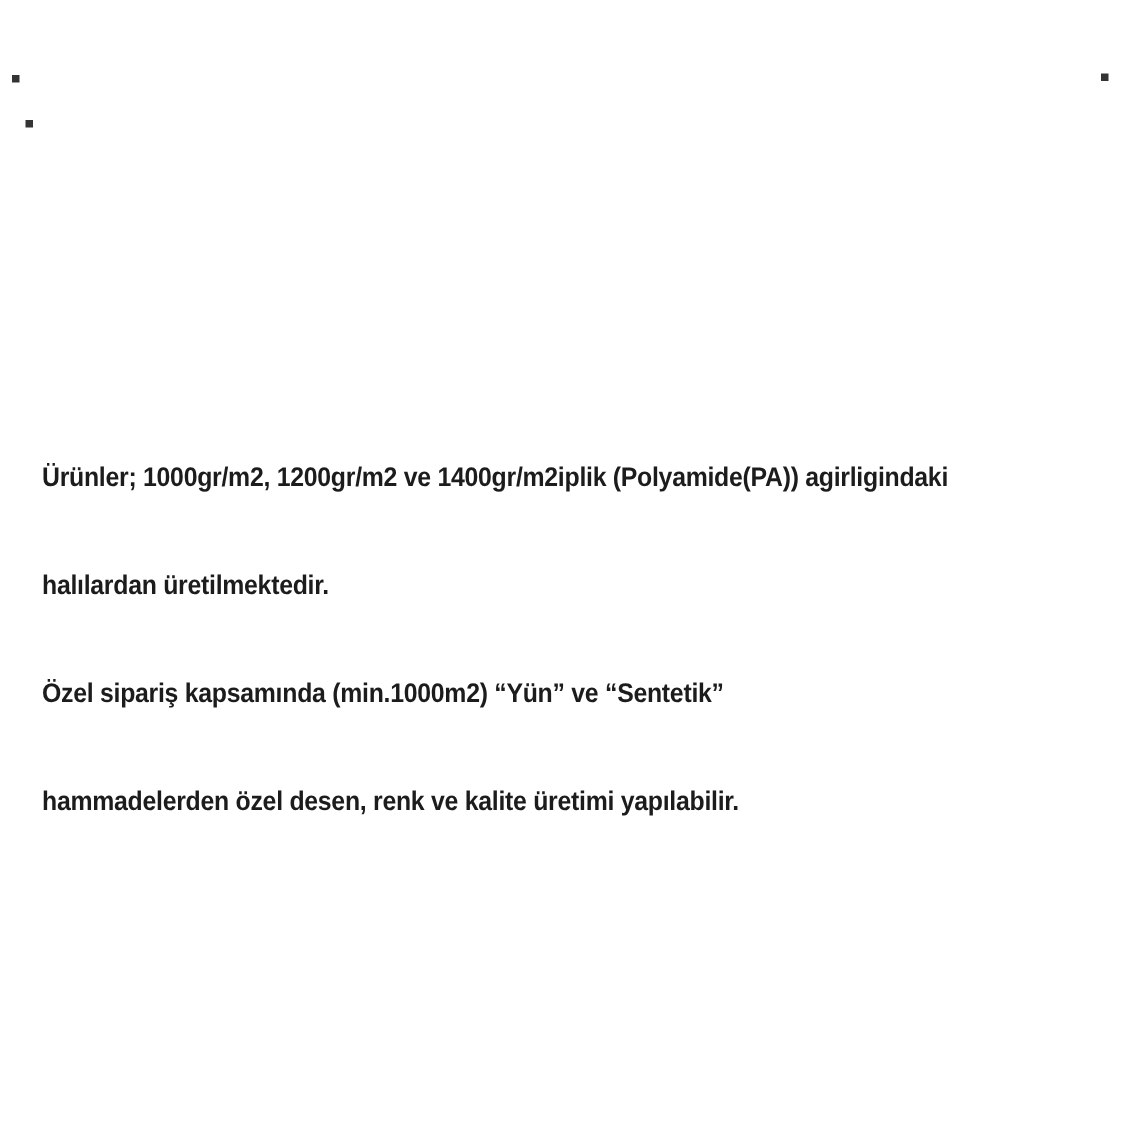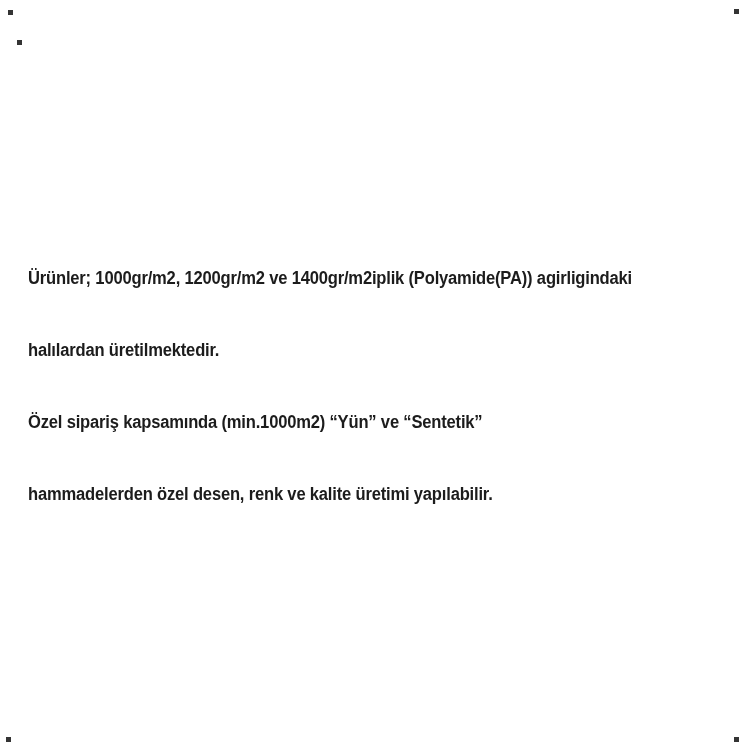--- a/index.html
+++ b/index.html
@@ -11,20 +11,21 @@
     height: 750px;
     background: #ffffff;
     position: relative;
     overflow: hidden;
     font-family: "Liberation Sans", sans-serif;
   }
   .page {
     position: absolute;
     inset: 0;
     background: #ffffff;
+    margin-top: 40px;
   }
   .textblock {
     position: absolute;
     left: 28px;
     top: 146px;
     color: #1c1c1c;
     font-weight: 700;
     font-size: 18px;
     line-height: 24px;
     letter-spacing: -0.2px;

